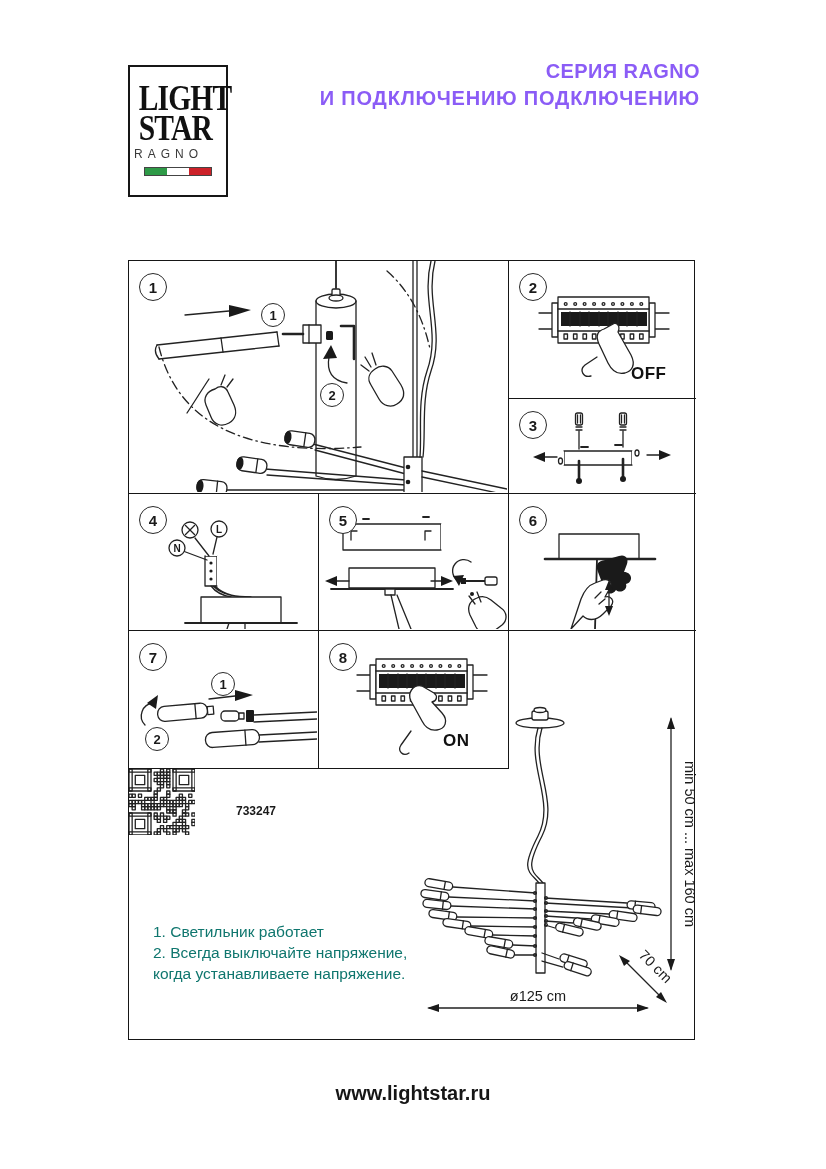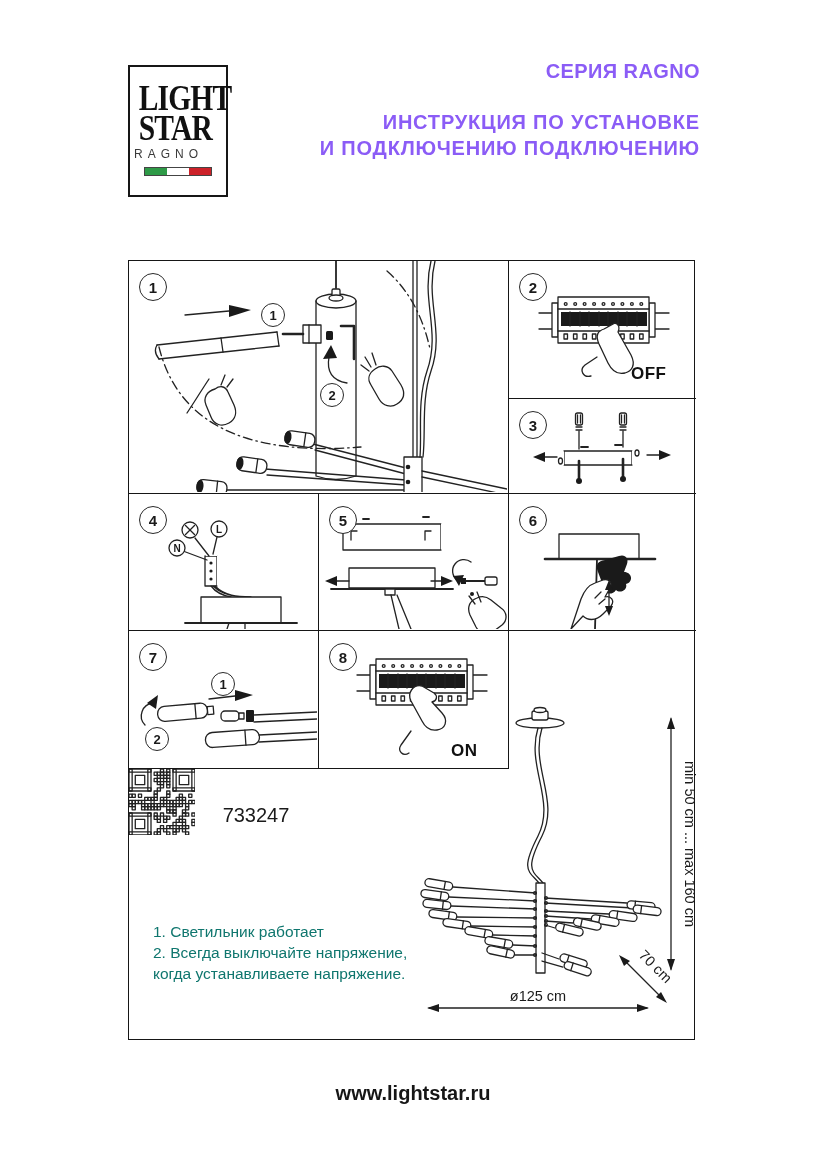--- a/index.html
+++ b/index.html
@@ -36,21 +36,21 @@
   svg .ln, svg path, svg line, svg rect, svg circle, svg ellipse, svg polyline
       {stroke:#222;stroke-width:1.3;fill:none;stroke-linecap:round;stroke-linejoin:round;}
   svg .w{fill:#ffffff;}
   svg .f{fill:#1a1a1a;stroke:none;}
   svg .dd{stroke-dasharray:9 4 1.5 4;}
   svg .thick{stroke-width:2.6;}
   svg .med{stroke-width:1.8;}
   svg text{stroke:none;fill:#1a1a1a;font-family:"Liberation Sans",sans-serif;}
   
   .article{position:absolute;left:57px;top:543px;width:140px;text-align:center;
-           font-size:20px;font-weight:400;}
+           font-size:12px;font-weight:700;}
   .qr{position:absolute;left:94px;top:574px;width:66px;height:66px;}
   .notes{position:absolute;left:24px;top:660px;font-size:15.5px;line-height:21px;color:#0f766e;}
   .chandelier{position:absolute;left:280px;top:370px;pointer-events:none;z-index:2;}
   
   .footer{position:absolute;left:0;right:0;top:1082px;text-align:center;
           font-size:20px;font-weight:700;color:#161616;}
 </style>
 </head>
 <body>
 
@@ -62,21 +62,20 @@
     <div class="logo-group">RAGNO</div>
     <div class="flag">
       <span id="flag-g" style="background: rgb(46, 154, 71);"></span>
       <span id="flag-w" style="background: rgb(255, 255, 255);"></span>
       <span id="flag-r" style="background: rgb(204, 34, 41);"></span>
     </div>
   </div>
 
   <div class="header">
     <div class="h-line">СЕРИЯ RAGNO</div>
-    <div class="h-title">ИНСТРУКЦИЯ ПО УСТАНОВКЕ</div>
     <div class="h-title" style="margin-top:0;">И ПОДКЛЮЧЕНИЮ ПОДКЛЮЧЕНИЮ</div>
   </div>
 
   <div class="grid">
 
     <div class="panel b-r b-b" style="left:0;top:0;width:380px;height:233px;">
       <div class="num">1</div>
       <div class="subnum" style="left:132px;top:42px;">1</div>
       <div class="subnum" style="left:191px;top:122px;">2</div>
       <svg width="378" height="231" viewBox="0 0 378 231">
@@ -376,21 +375,21 @@
             <line x1="40" y1="0" x2="40" y2="15"></line>
           </g>
           <line x1="130" y1="104" x2="188" y2="101"></line>
             <line x1="130" y1="111" x2="188" y2="108"></line>
         </g>
       </svg>
     </div>
 
     <div class="panel b-r b-b" style="left:190px;top:370px;width:190px;height:138px;">
       <div class="num">8</div>
-      <div class="switch-label" style="left:132px;top:100px;margin-top:10px;">ON</div>
+      <div class="switch-label" style="left:124px;top:100px;">ON</div>
       <svg width="188" height="136" viewBox="0 0 188 136">
         <g transform="translate(8,-8)">
           <line x1="30" y1="52" x2="43" y2="52"></line>
             <line x1="30" y1="68" x2="43" y2="68"></line>
           <line x1="146" y1="52" x2="160" y2="52"></line>
             <line x1="146" y1="68" x2="160" y2="68"></line>
           <rect class="w" x="43" y="42" width="6" height="34"></rect>
             <rect class="w" x="140" y="42" width="6" height="34"></rect>
           <rect class="w" x="49" y="36" width="91" height="46"></rect>
           <line x1="49" y1="48" x2="140" y2="48"></line>

